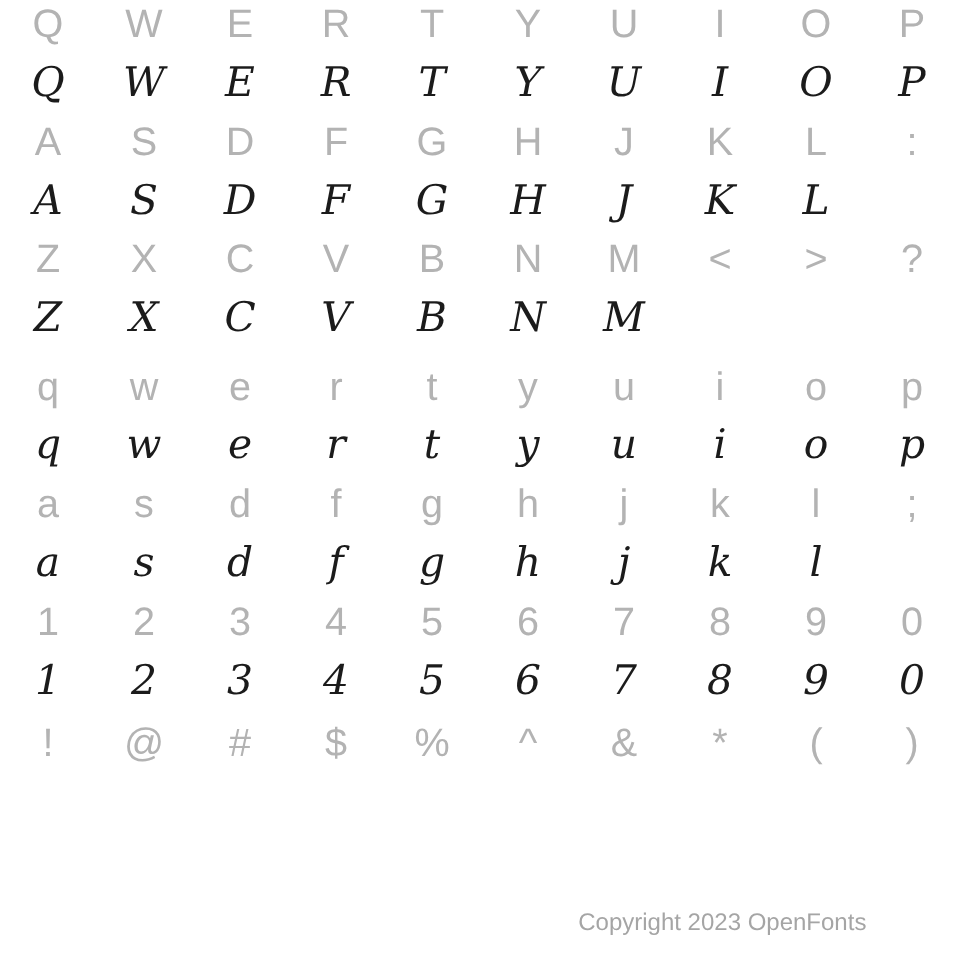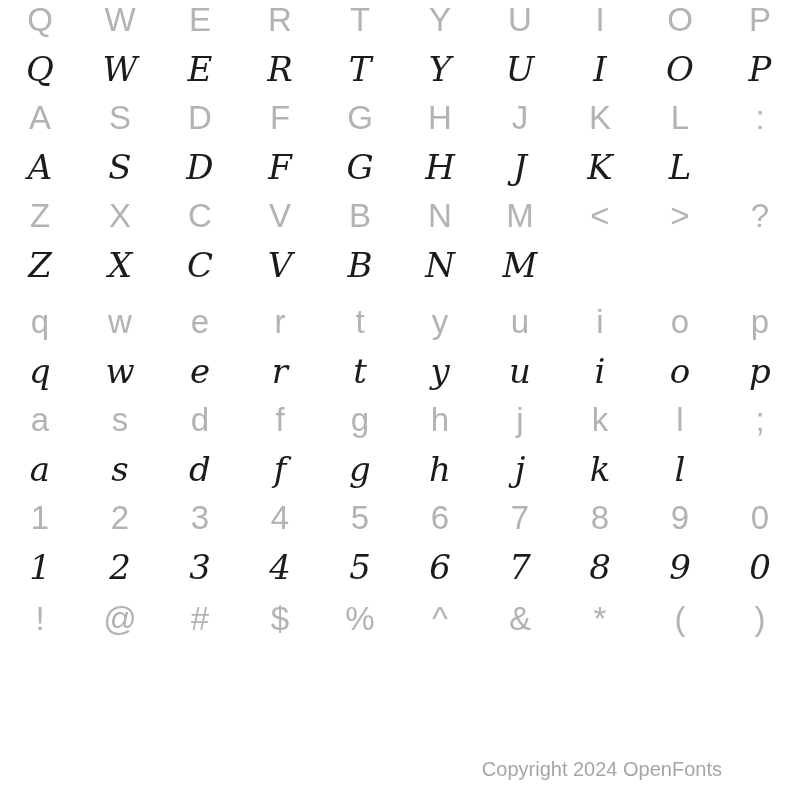--- a/index.html
+++ b/index.html
@@ -200,14 +200,14 @@
         <span class="cell">#</span>
         <span class="cell">$</span>
         <span class="cell">%</span>
         <span class="cell">^</span>
         <span class="cell">&amp;</span>
         <span class="cell">*</span>
         <span class="cell">(</span>
         <span class="cell">)</span>
       </div>
     </div>
-  <div class="footer">Copyright 2024 OpenFonts</div>
+  <div class="footer">Copyright 2023 OpenFonts</div>
 </main>
 
 </body></html>

